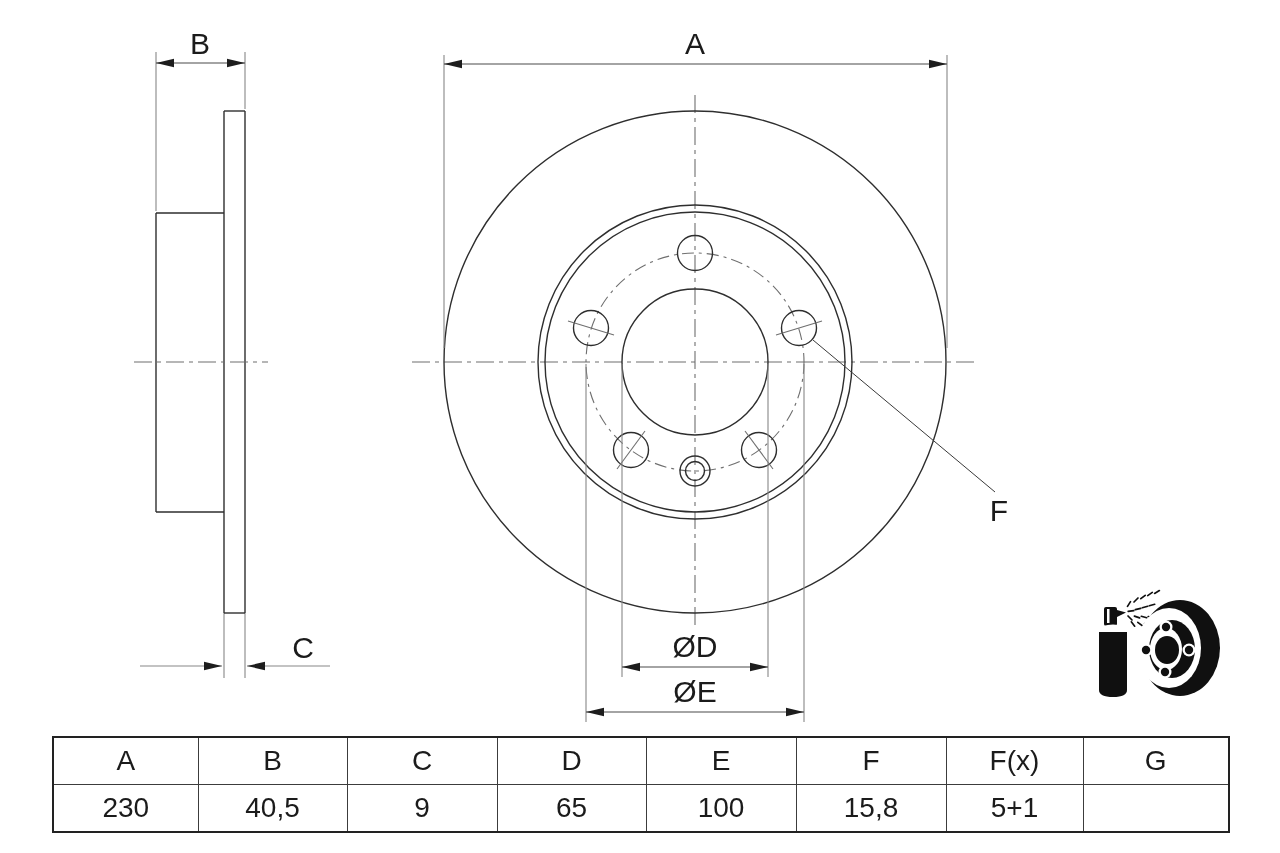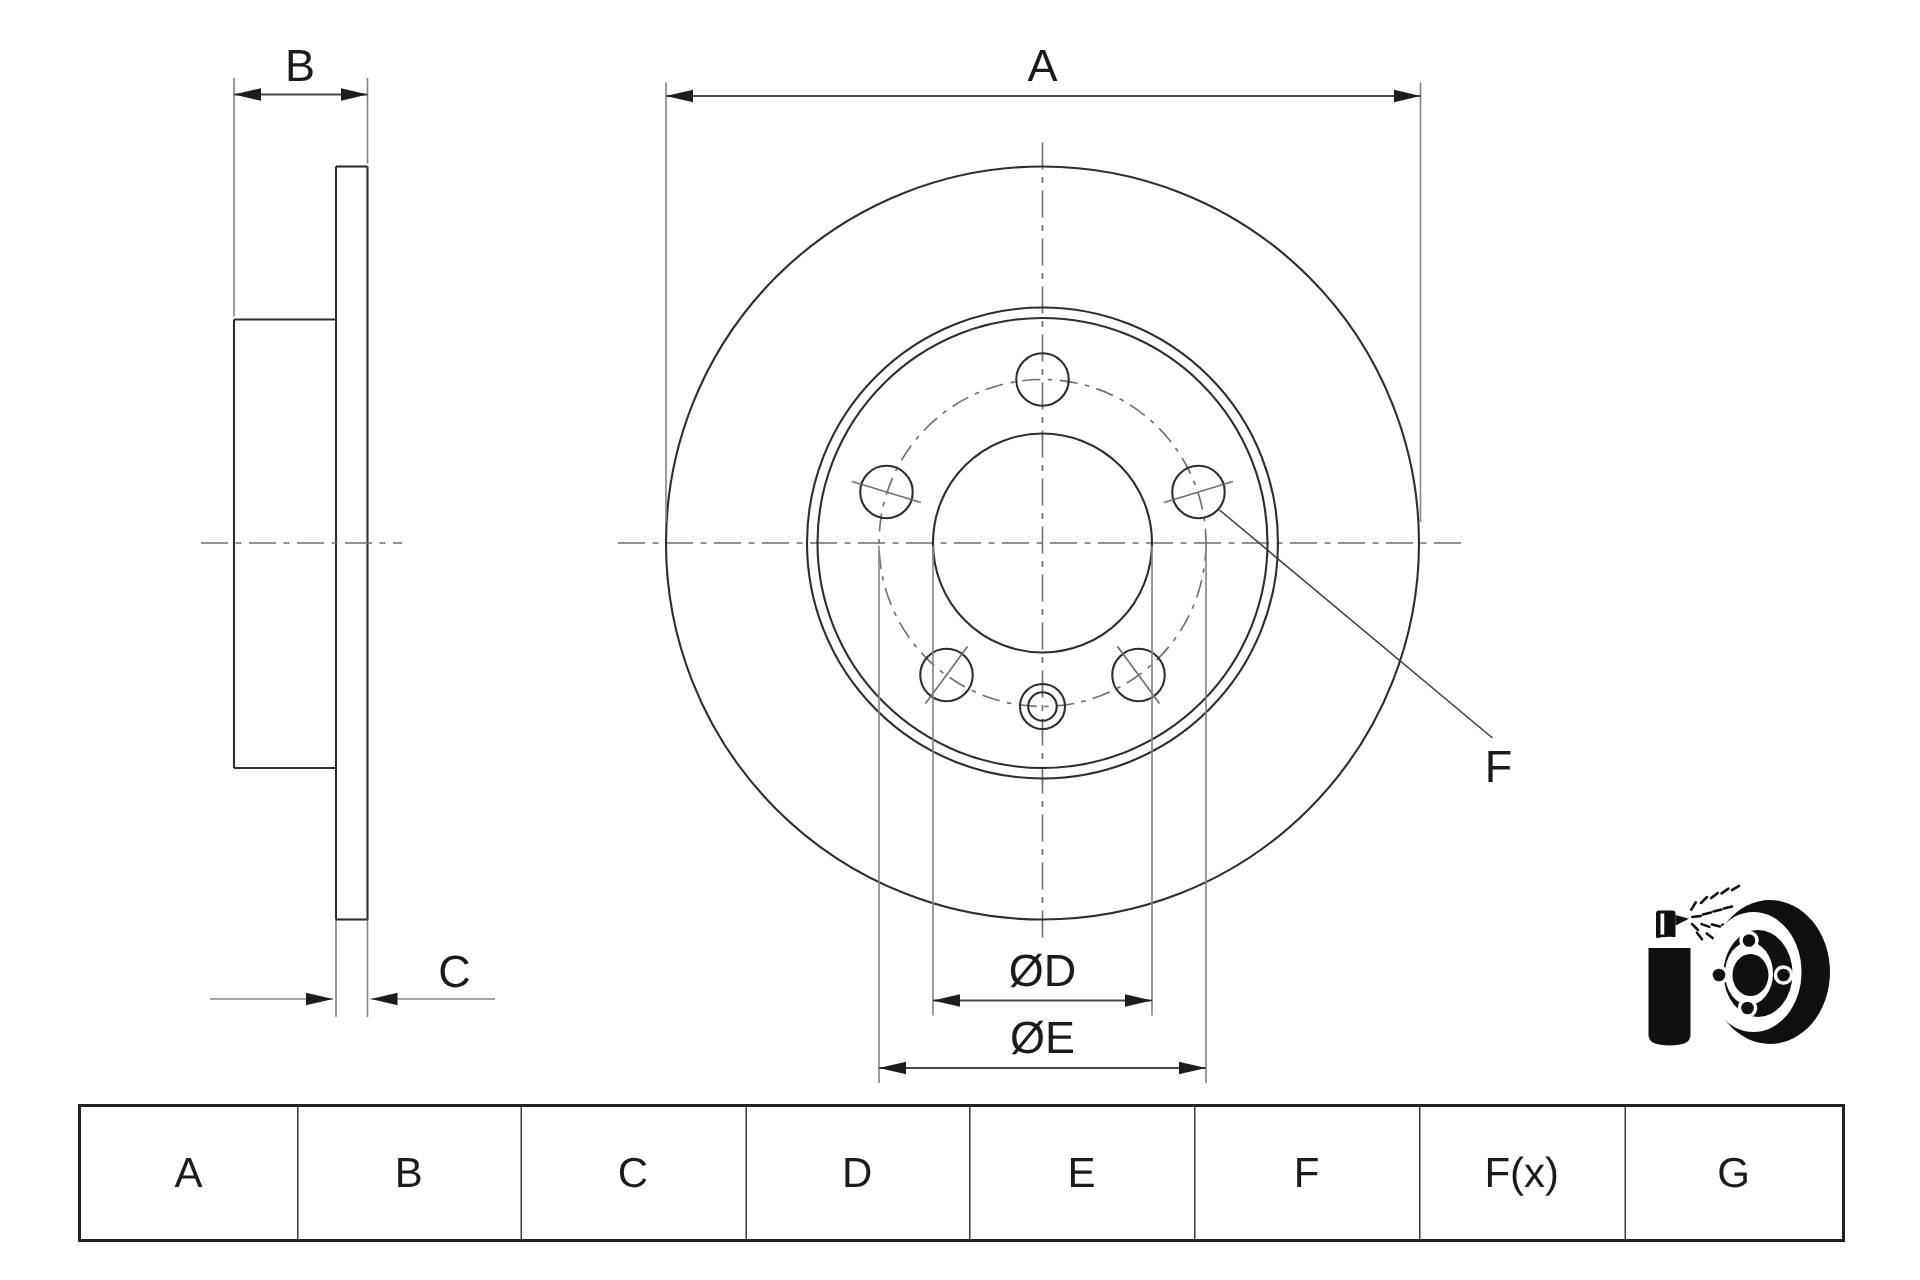--- a/index.html
+++ b/index.html
@@ -181,15 +181,25 @@
         <tr class="hdr">
       <td>A</td>
       <td>B</td>
       <td>C</td>
       <td>D</td>
       <td>E</td>
       <td>F</td>
       <td>F(x)</td>
       <td>G</td>
     </tr>
+    <tr>
+      <td>230</td>
+      <td>40,5</td>
+      <td>9</td>
+      <td>65</td>
+      <td>100</td>
+      <td>15,8</td>
+      <td>5+1</td>
+      <td></td>
+    </tr>
   </tbody>
     </table>
 </div>
 
 </body></html>

